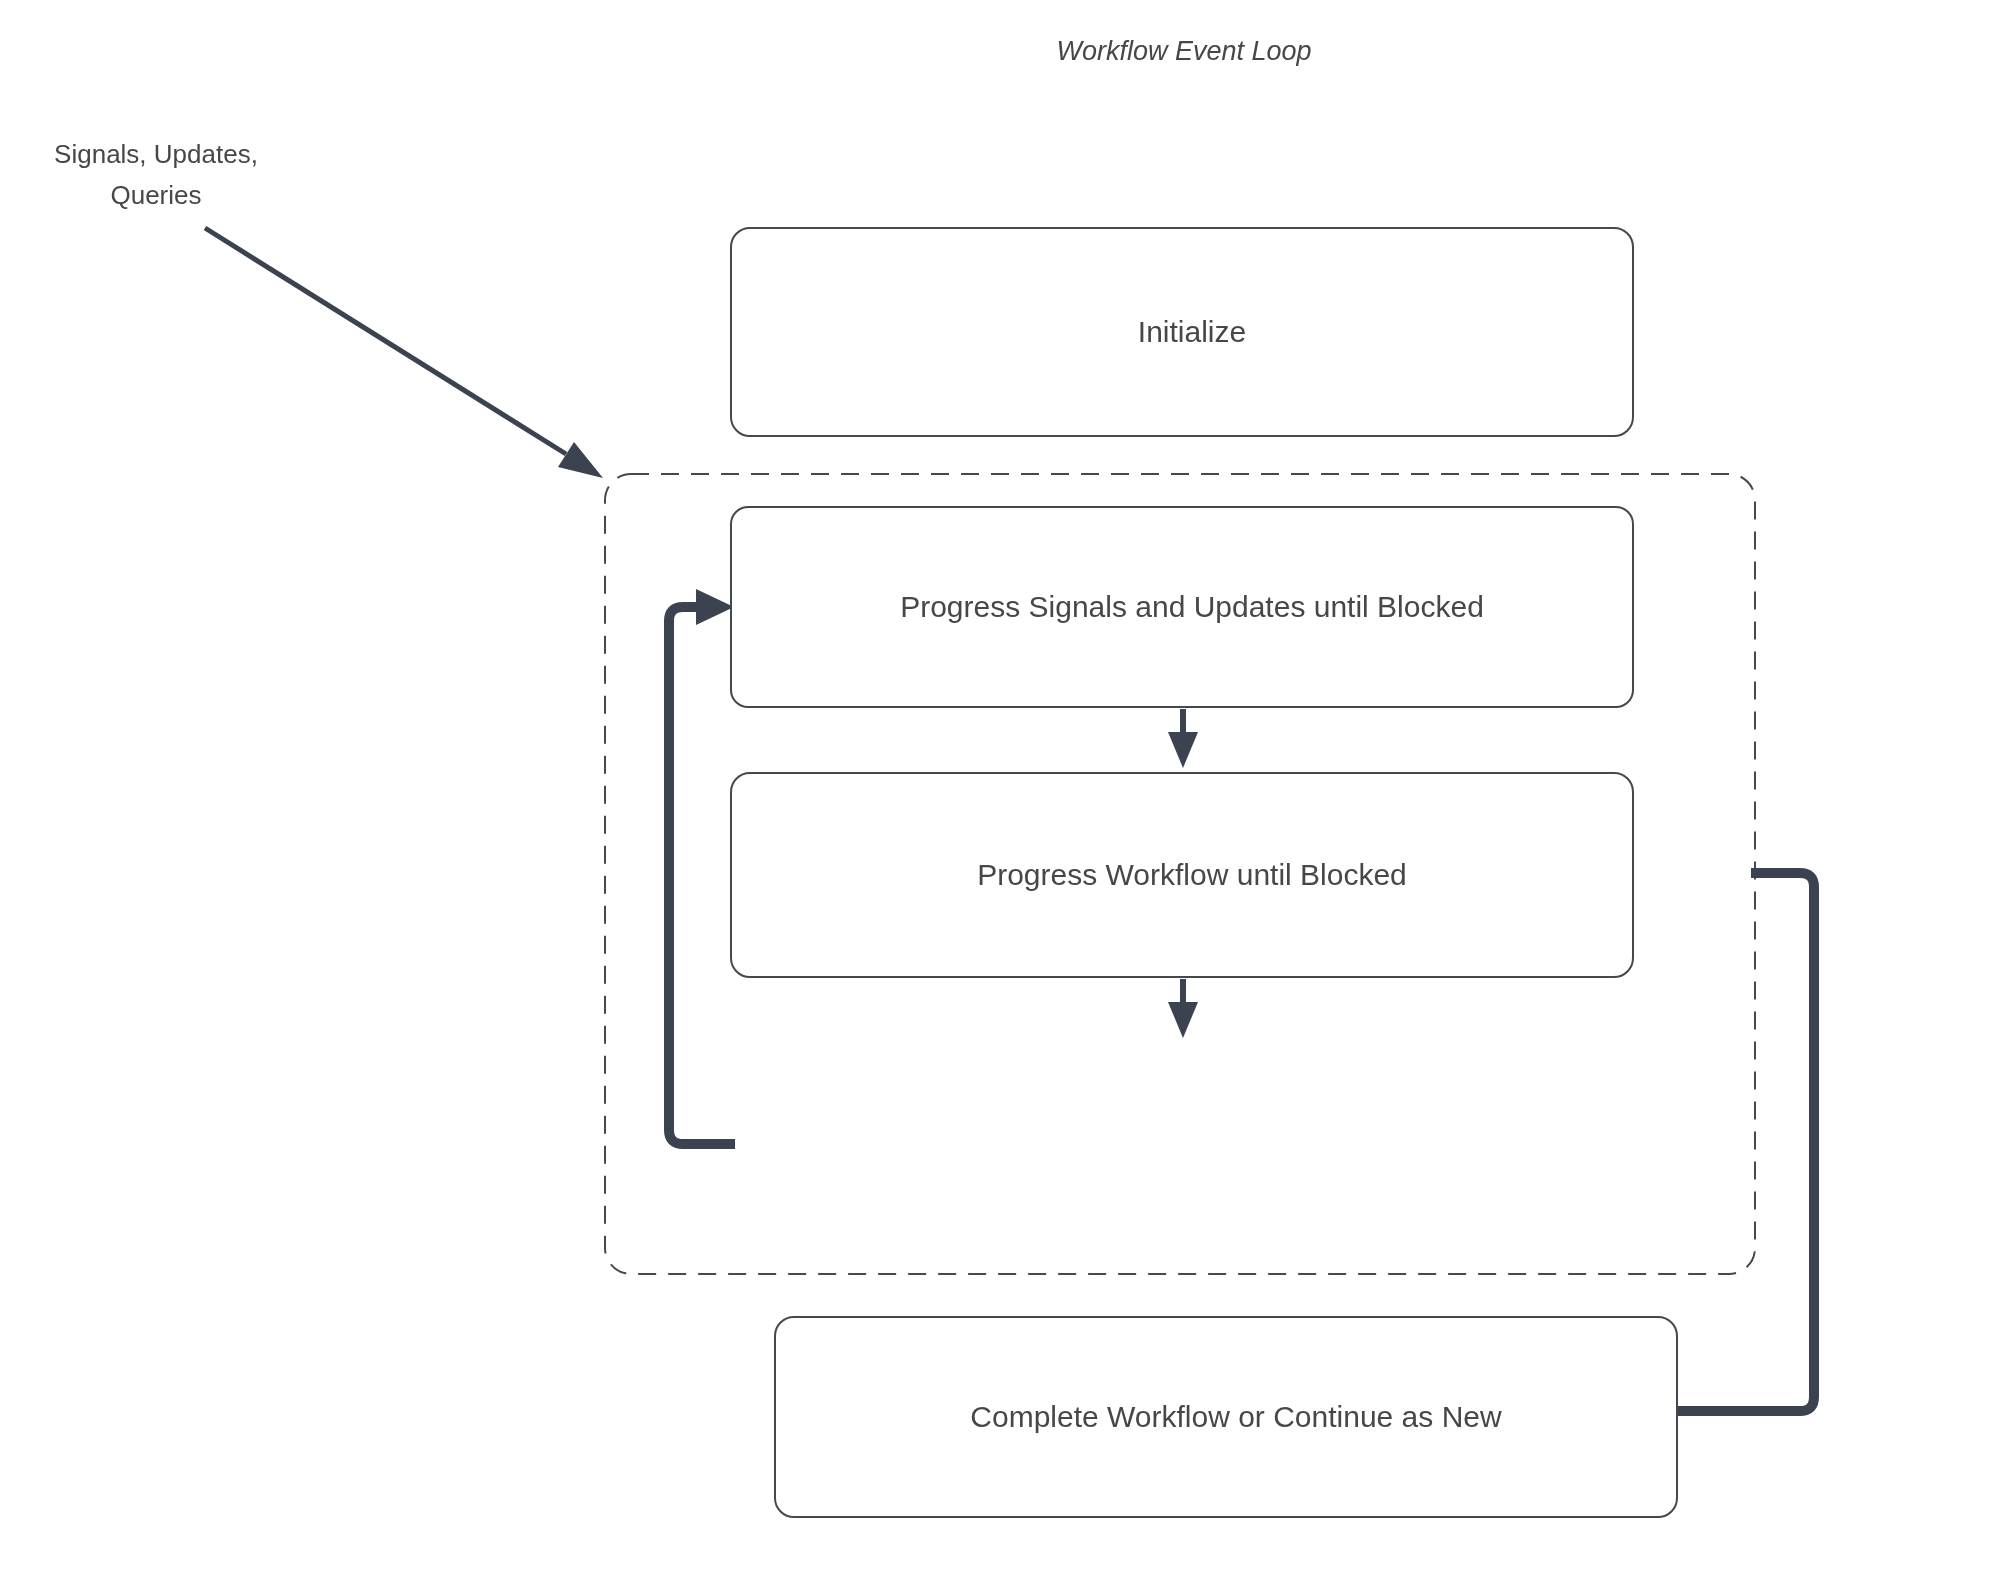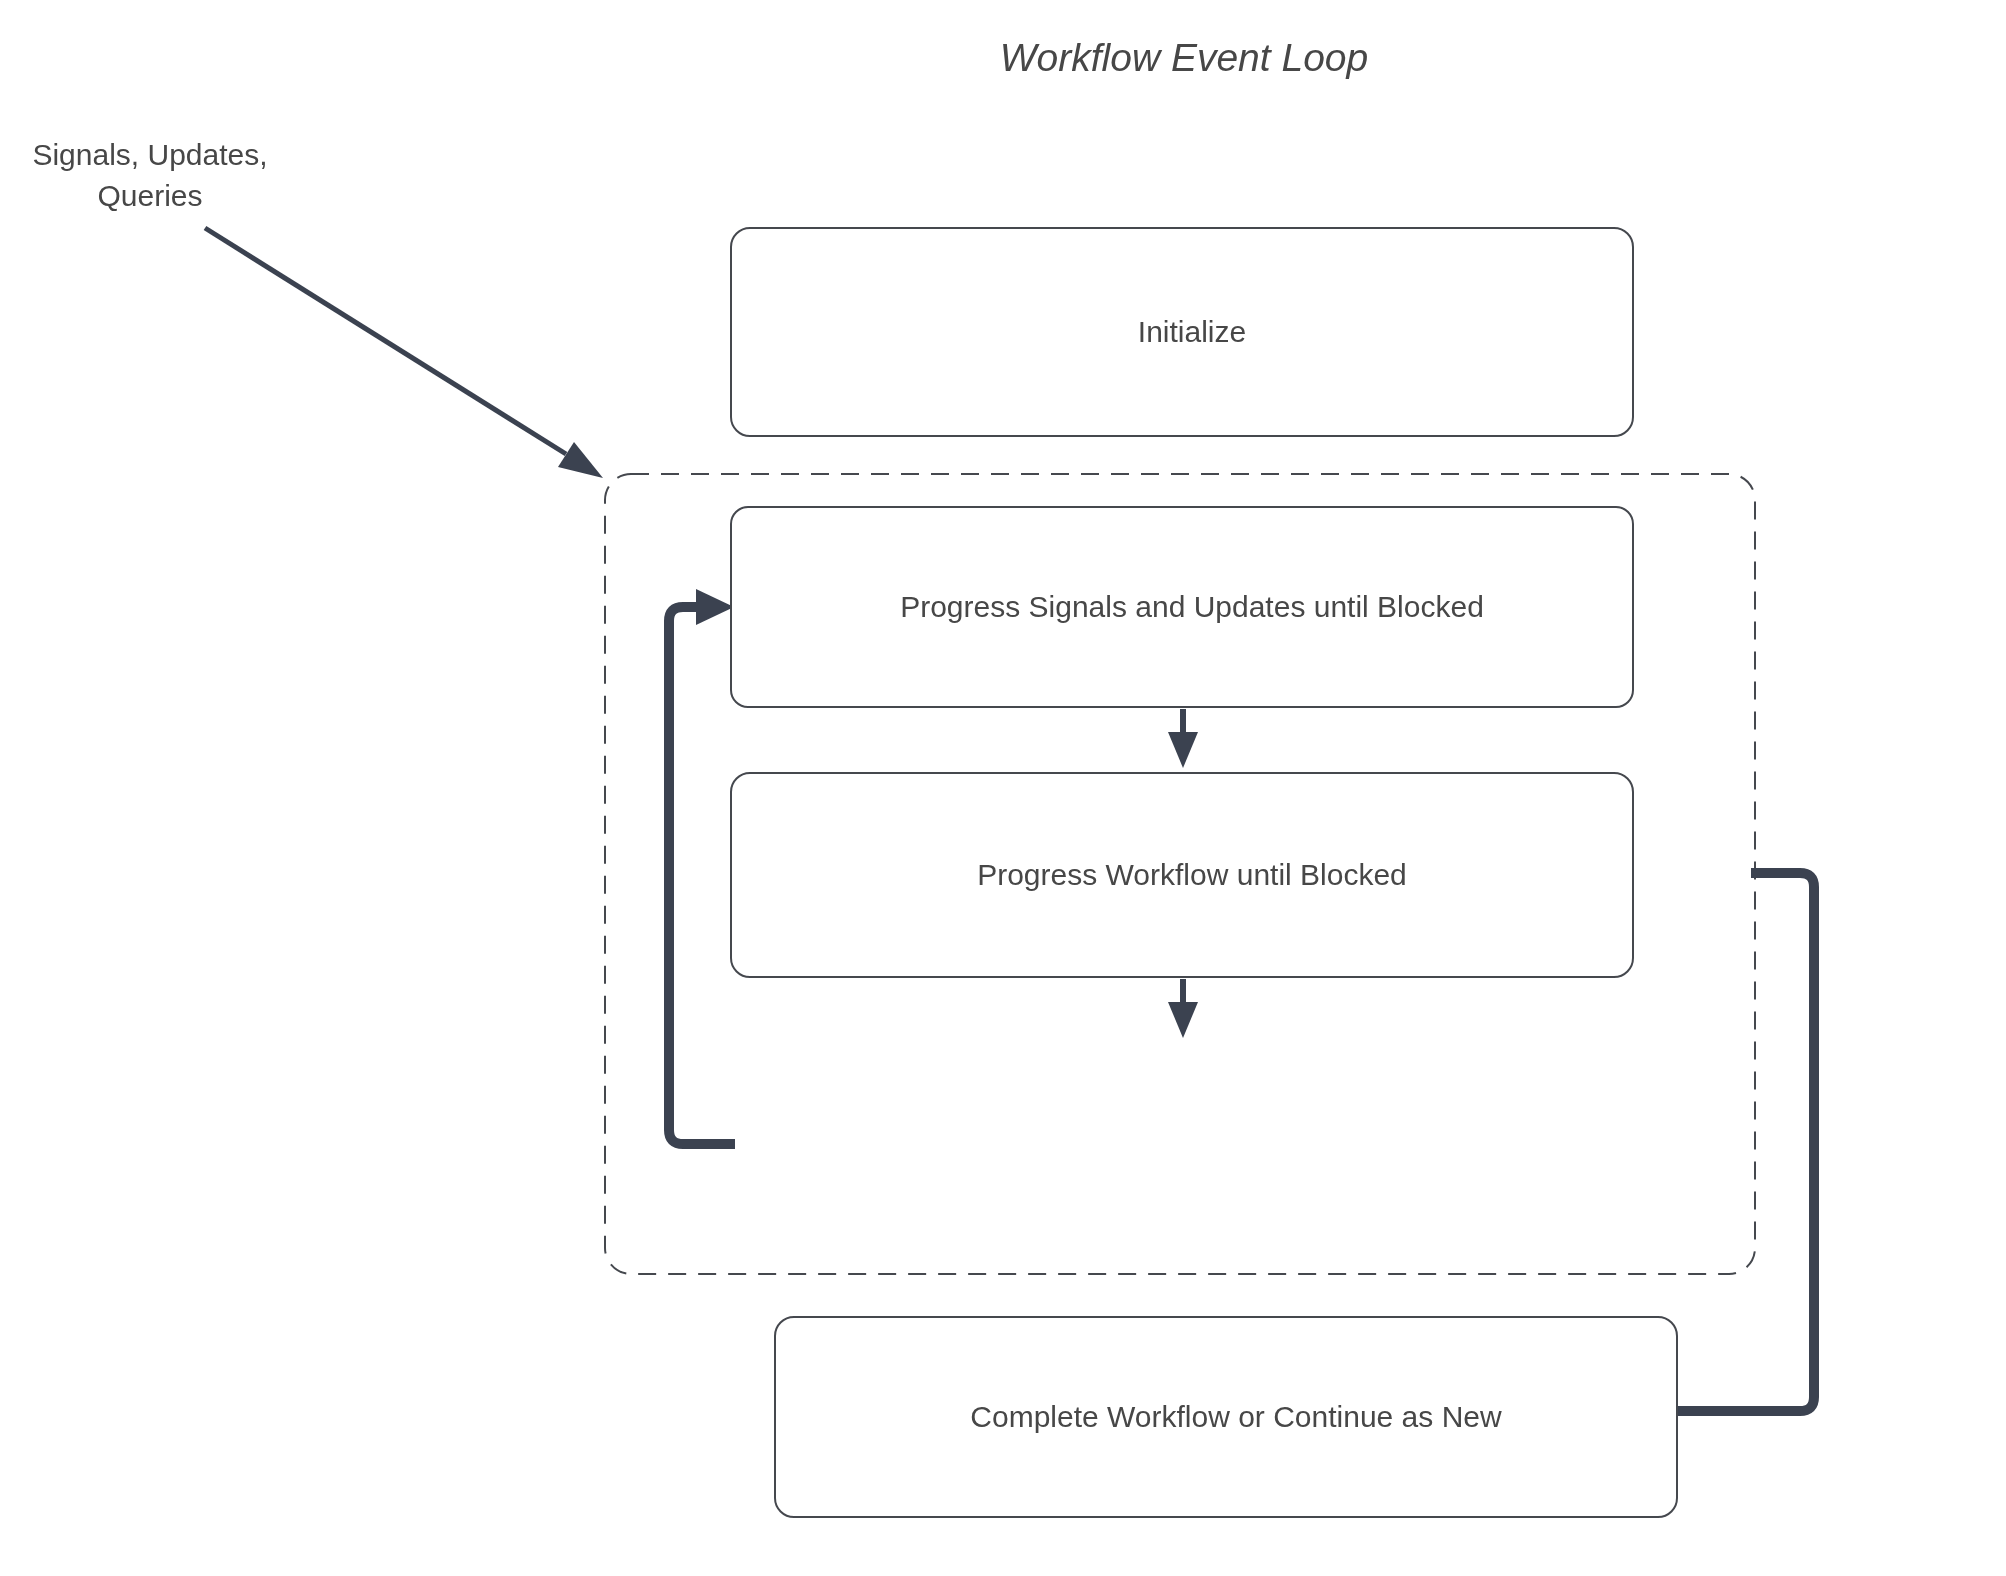--- a/index.html
+++ b/index.html
@@ -16,26 +16,26 @@
     font-family:"Liberation Sans", sans-serif;
     color:var(--text);
     overflow:hidden;
   }
   .arrows{position:absolute;left:0;top:0;width:100%;height:100%;}
   .arrow-line{stroke:var(--stroke);fill:none;}
   .arrow-head{fill:var(--stroke);stroke:none;}
   .group-border{fill:none;stroke:var(--border);stroke-width:2;stroke-dasharray:18 12;}
   .diagram-title{
     position:absolute;left:784px;top:36px;width:800px;
-    text-align:center;font-size:39px;font-style:italic;
+    text-align:center;font-size:27px;font-style:italic;
     color:var(--text);
   }
   .side-label{
-    position:absolute;left:24px;top:134px;width:252px;
-    text-align:center;font-size:30px;line-height:41px;
+    position:absolute;left:30px;top:134px;width:252px;
+    text-align:center;font-size:26px;line-height:41px;
     color:var(--text);
   }
   .node{
     position:absolute;left:730px;width:904px;
     box-sizing:border-box;
     border:2px solid var(--border);
     border-radius:20px;
     background:var(--background);
     display:flex;align-items:center;justify-content:center;
     text-align:center;font-size:30px;

